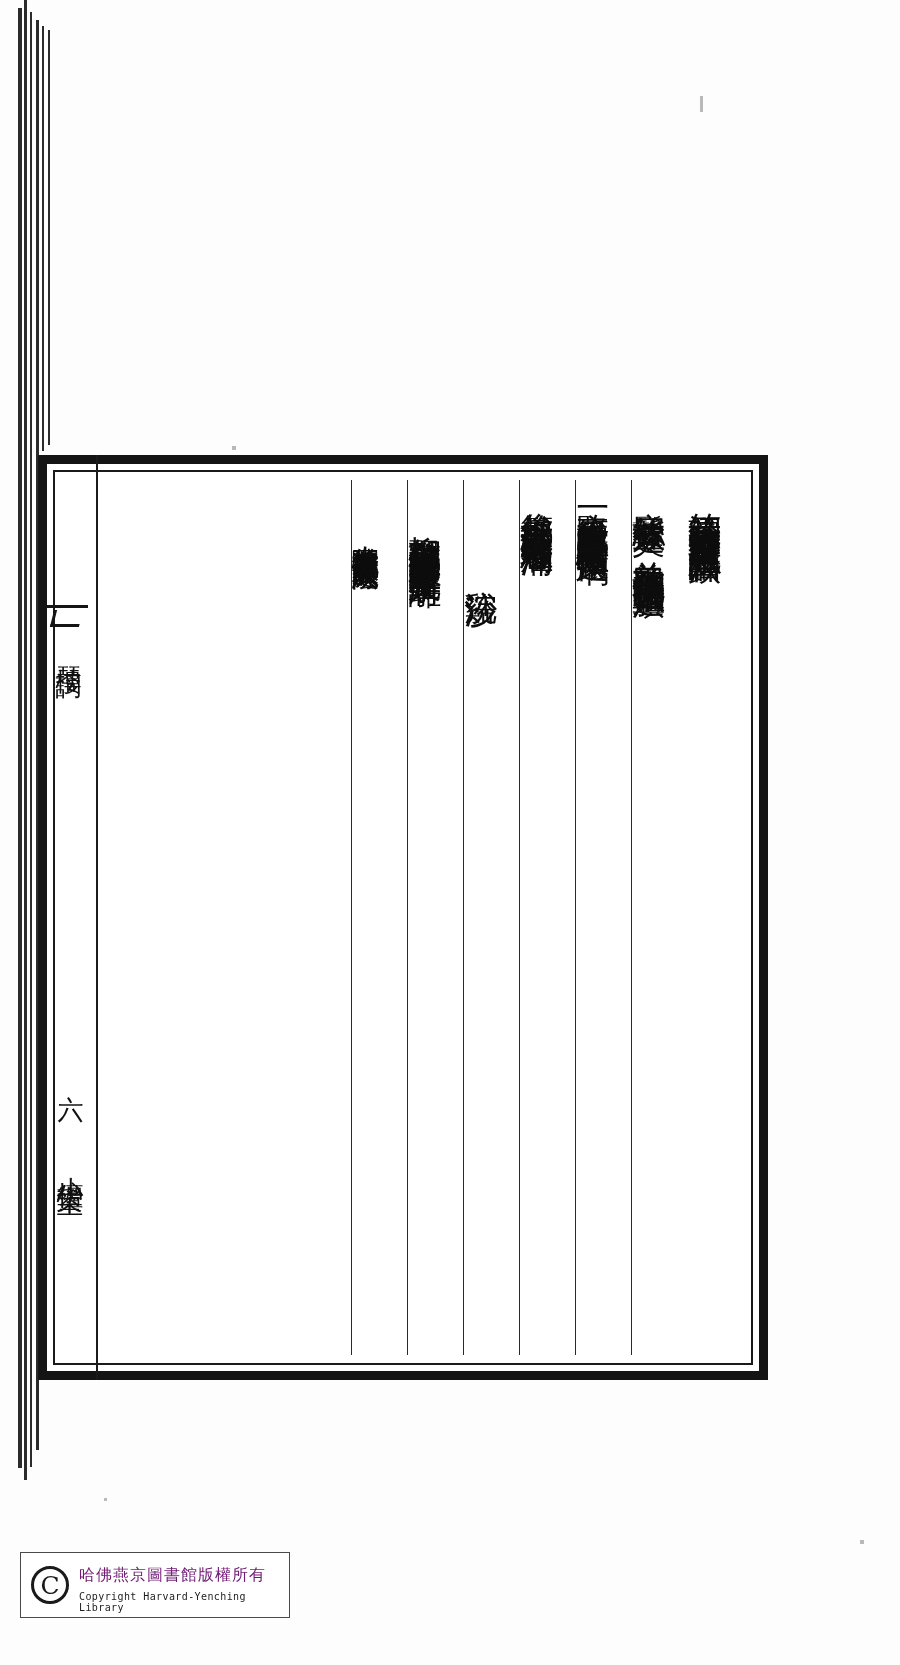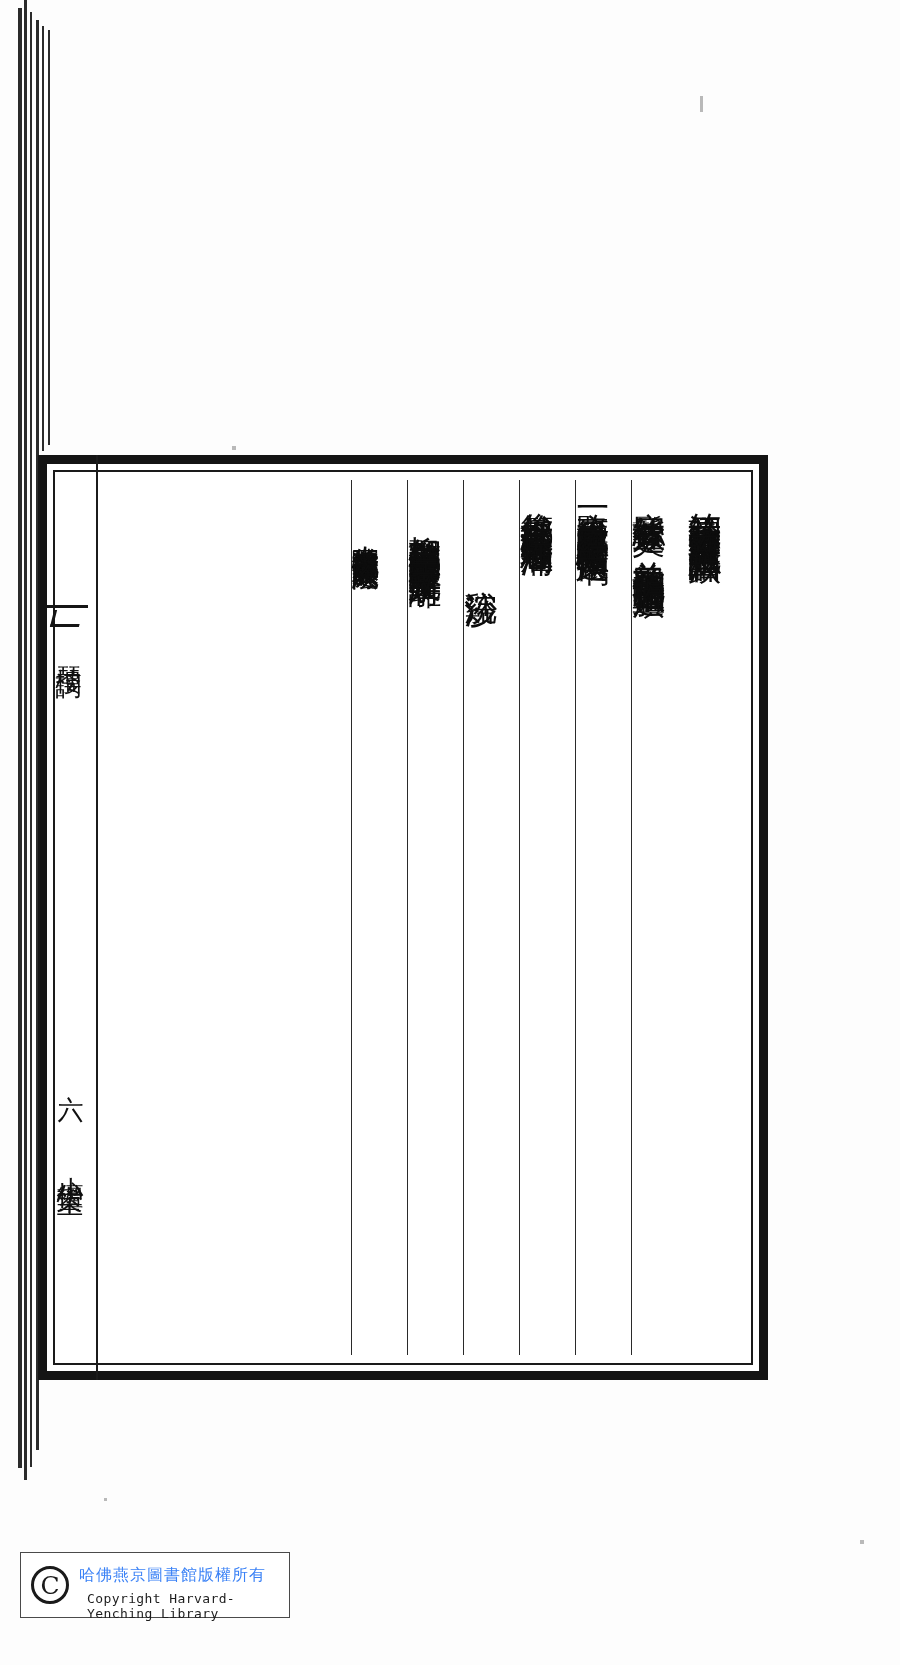--- a/index.html
+++ b/index.html
@@ -181,27 +181,27 @@
     font-family: "DejaVu Serif", serif;
     text-align: center;
     line-height: 34px;
     box-sizing: border-box;
   }
   #stamp-cjk {
     position: absolute;
     left: 58px; top: 12px;
     font-size: 16px;
     letter-spacing: 1px;
-    color: #3b82f6;
+    color: #701a75;
     font-family: Liberation Serif, serif;
   }
   #stamp-en {
     position: absolute;
-    left: 66px; top: 38px;
-    font-size: 13px;
+    left: 58px; top: 38px;
+    font-size: 10px;
     letter-spacing: 0.4px;
     color: #1d1d1d;
     font-family: "DejaVu Sans Mono", monospace;
   }
 
   
   .artifact { position: absolute; background: #6f6f6f; }
   .artifact.soft { background: #b9b9b9; }
 </style>
 </head>

